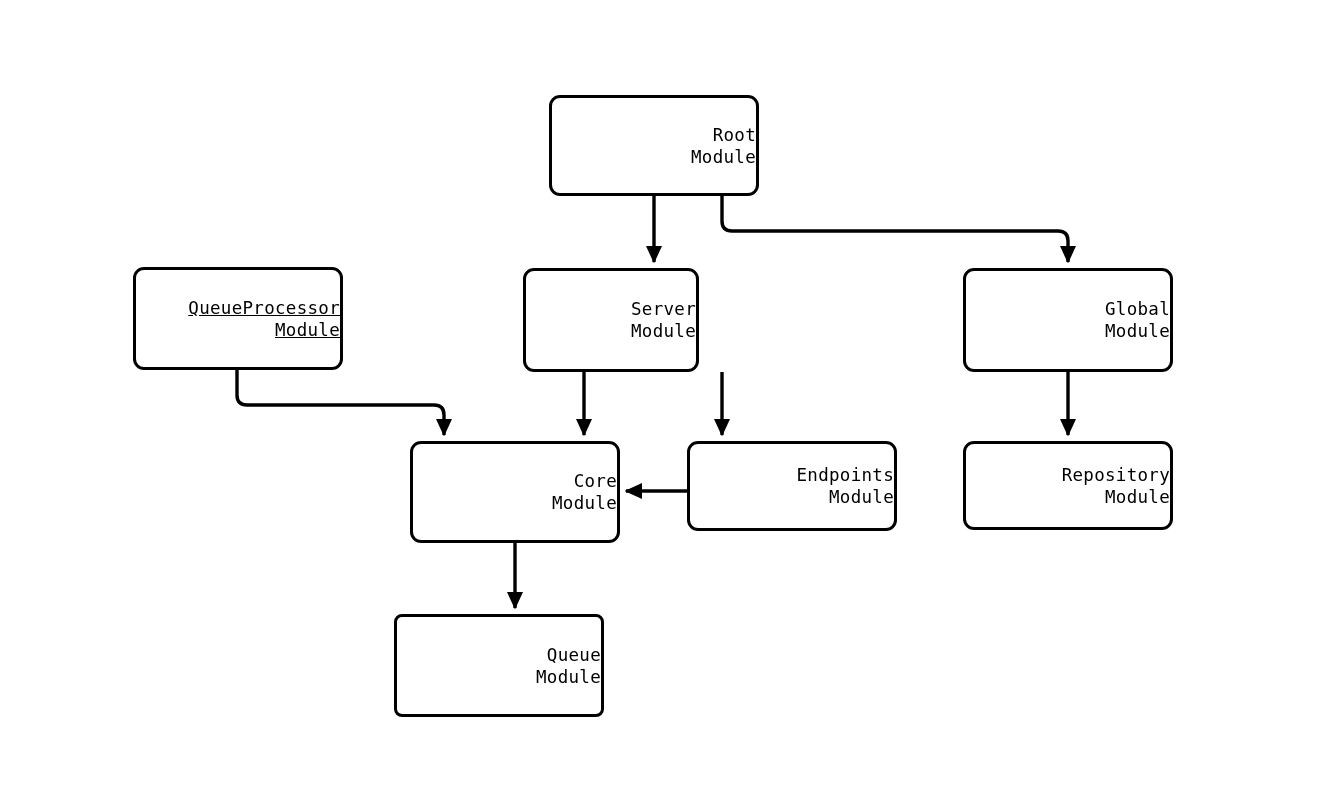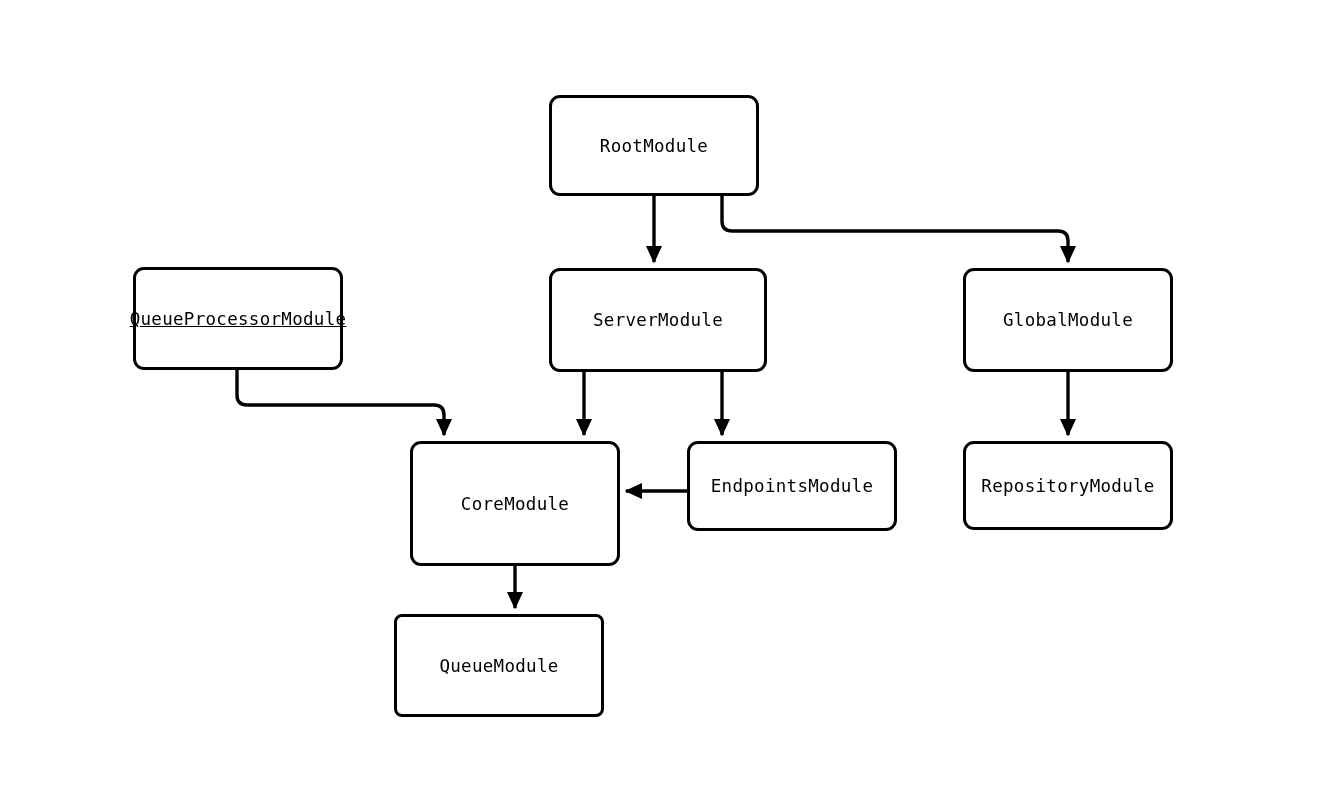--- a/index.html
+++ b/index.html
@@ -23,22 +23,22 @@
     width: 1337px;
     height: 809px;
   }
   .node {
     position: absolute;
     box-sizing: border-box;
     background: #ffffff;
     border: 3.4px solid #000000;
     border-radius: 11px;
     display: flex;
-    flex-direction: row;
-    align-items: center;
+    flex-direction: column;
+    align-items: flex-end;
     justify-content: center;
     z-index: 2;
   }
   .node-label {
     font-family: "DejaVu Sans Mono", "Liberation Mono", monospace;
     font-size: 17.5px;
     line-height: 22px;
     color: #000000;
     text-align: center;
     letter-spacing: 0.3px;
@@ -72,31 +72,31 @@
   <div class="node" style="left: 549px; top: 95px; width: 210px; height: 101px;">
     <span class="node-label">Root</span>
     <span class="node-label">Module</span>
   </div>
 
   <div class="node" style="left: 133px; top: 267px; width: 210px; height: 103px; text-decoration: underline;">
     <span class="node-label">QueueProcessor</span>
     <span class="node-label">Module</span>
   </div>
 
-  <div class="node" style="left: 549px; top: 268px; width: 218px; height: 104px;">
+  <div class="node" style="left: 523px; top: 268px; width: 176px; height: 104px;">
     <span class="node-label">Server</span>
     <span class="node-label">Module</span>
   </div>
 
   <div class="node" style="left: 963px; top: 268px; width: 210px; height: 104px;">
     <span class="node-label">Global</span>
     <span class="node-label">Module</span>
   </div>
 
-  <div class="node" style="left: 410px; top: 441px; width: 210px; height: 125px;">
+  <div class="node" style="left: 410px; top: 441px; width: 210px; height: 102px;">
     <span class="node-label">Core</span>
     <span class="node-label">Module</span>
   </div>
 
   <div class="node" style="left: 687px; top: 441px; width: 210px; height: 90px;">
     <span class="node-label">Endpoints</span>
     <span class="node-label">Module</span>
   </div>
 
   <div class="node" style="left: 963px; top: 441px; width: 210px; height: 89px;">

